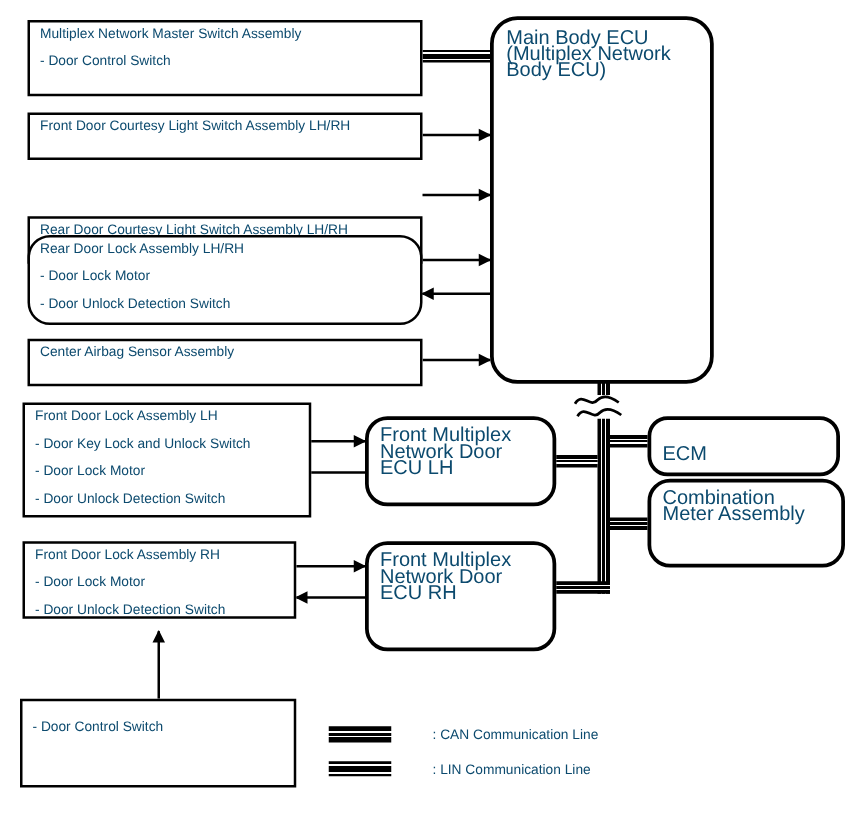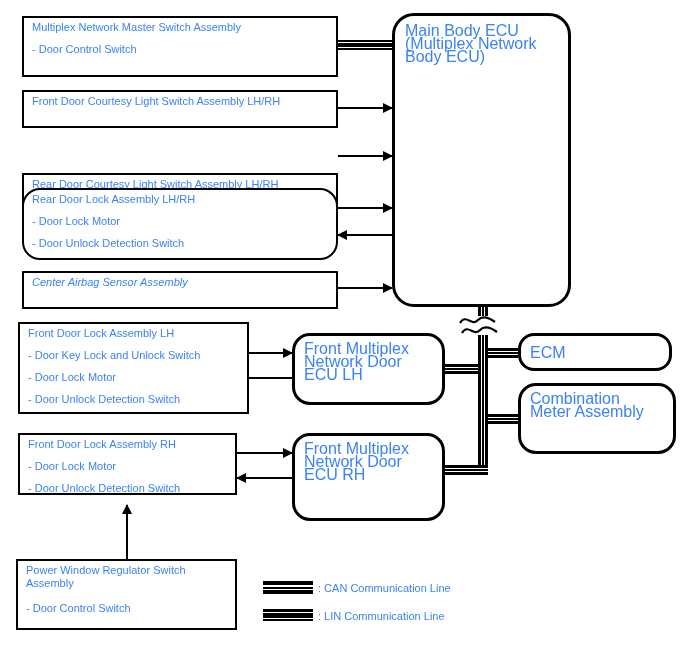--- a/index.html
+++ b/index.html
@@ -1,18 +1,18 @@
 <!DOCTYPE html>
 <html><head>
 <meta charset="utf-8">
 <style>
   html,body{margin:0;padding:0;background:#fff;}
   #canvas{
     position:relative;width:688px;height:658px;background:#fff;
-    font-family:"Liberation Sans",sans-serif;color:#3b82f6;overflow:hidden;
+    font-family:"Liberation Sans",sans-serif;color:#0c4a6e;overflow:hidden;
   }
   .box{
     position:absolute;box-sizing:border-box;border:2px solid #000;background:#fff;
     font-size:11px;line-height:13px;padding:3px 8px;
   }
   .rbox{
     position:absolute;box-sizing:border-box;border:3px solid #000;background:#fff;
     border-radius:18px;font-size:16px;line-height:13px;padding:6px 9px;
   }
   .item{margin-top:9px;}
@@ -30,21 +30,21 @@
   .arrow-u::before{
     content:"";position:absolute;top:-1px;left:-4px;width:0;height:0;
     border-bottom:10px solid #000;border-left:5px solid transparent;border-right:5px solid transparent;
   }
   .stripe{position:absolute;}
   .can-h{background:linear-gradient(to bottom,#000 0 3px,#fff 3px 4px,#000 4px 6px,#fff 6px 7px,#000 7px 10px);}
   .can-v{background:linear-gradient(to right,#000 0 3px,#fff 3px 4px,#000 4px 6px,#fff 6px 7px,#000 7px 10px);}
   .lin-h{background:linear-gradient(to bottom,#000 0 2px,#fff 2px 3px,#000 3px 7px,#fff 7px 8px,#000 8px 10px);}
   .legend-can{background:linear-gradient(to bottom,#000 0 4px,#fff 4px 5.5px,#000 5.5px 7.5px,#fff 7.5px 9px,#000 9px 13px);}
   .legend-lin{background:linear-gradient(to bottom,#000 0 2.5px,#fff 2.5px 4px,#000 4px 8.5px,#fff 8.5px 10px,#000 10px 12.5px);}
-  .legend-label{position:absolute;font-size:11px;line-height:13px;}
+  .legend-label{position:absolute;font-size:11px;line-height:13px;margin-left:28px;}
   svg.break{position:absolute;}
 </style>
 </head>
 <body>
 
 <div id="canvas">
 
   <div class="stripe lin-h" style="left:338px;top:40px;width:54px;height:10px;"></div>
   <div class="stripe can-v" style="left:478px;top:304px;width:10px;height:171px;"></div>
   <div class="stripe can-h" style="left:445px;top:364px;width:33px;height:10px;"></div>
@@ -81,55 +81,54 @@
   <div class="box" style="left:22px;top:139px;width:316px;height:38px;margin-top:34px;">
     <div>Rear Door Courtesy Light Switch Assembly LH/RH</div>
   </div>
 
   <div class="box" style="left:22px;top:188px;width:316px;height:72px;border-radius:18px;">
     <div>Rear Door Lock Assembly LH/RH</div>
     <div class="item">- Door Lock Motor</div>
     <div class="item">- Door Unlock Detection Switch</div>
   </div>
 
-  <div class="box" style="left:22px;top:271px;width:316px;height:38px;font-style:italic;">
+  <div class="box" style="left:22px;top:271px;width:316px;height:38px;">
     <div>Center Airbag Sensor Assembly</div>
   </div>
 
   <div class="box" style="left:18px;top:322px;width:231px;height:92px;">
     <div>Front Door Lock Assembly LH</div>
     <div class="item">- Door Key Lock and Unlock Switch</div>
     <div class="item">- Door Lock Motor</div>
     <div class="item">- Door Unlock Detection Switch</div>
   </div>
 
   <div class="box" style="left:18px;top:433px;width:219px;height:62px;">
     <div>Front Door Lock Assembly RH</div>
     <div class="item">- Door Lock Motor</div>
     <div class="item">- Door Unlock Detection Switch</div>
   </div>
 
   <div class="box" style="left:16px;top:559px;width:221px;height:71px;">
-    <div>Power Window Regulator Switch Assembly</div>
     <div class="item item-wide">- Door Control Switch</div>
   </div>
 
   <div class="rbox" style="left:392px;top:13px;width:179px;height:294px;border-radius:22px;border-width:3.5px;padding:8px 10px;">
     <div>Main Body ECU (Multiplex Network Body ECU)</div>
   </div>
 
   <div class="rbox" style="left:292px;top:333px;width:153px;height:72px;">
     <div>Front Multiplex Network Door ECU LH</div>
   </div>
 
   <div class="rbox" style="left:292px;top:433px;width:153px;height:88px;">
     <div>Front Multiplex Network Door ECU RH</div>
   </div>
 
-  <div class="rbox" style="left:518px;top:333px;width:154px;height:38px;border-radius:16px;padding:10px 9px;">
+  <div class="rbox" style="left:518px;top:333px;width:154px;height:38px;border-radius:16px;padding:21px 9px;">
     <div>ECM</div>
   </div>
 
   <div class="rbox" style="left:518px;top:383px;width:158px;height:71px;">
     <div>Combination Meter Assembly</div>
   </div>
 
   <div class="stripe legend-can" style="left:263px;top:581px;width:50px;height:13px;"></div>
   <div class="legend-label" style="left:318px;top:582px;">: CAN Communication Line</div>
   <div class="stripe legend-lin" style="left:263px;top:609px;width:50px;height:12px;"></div>

